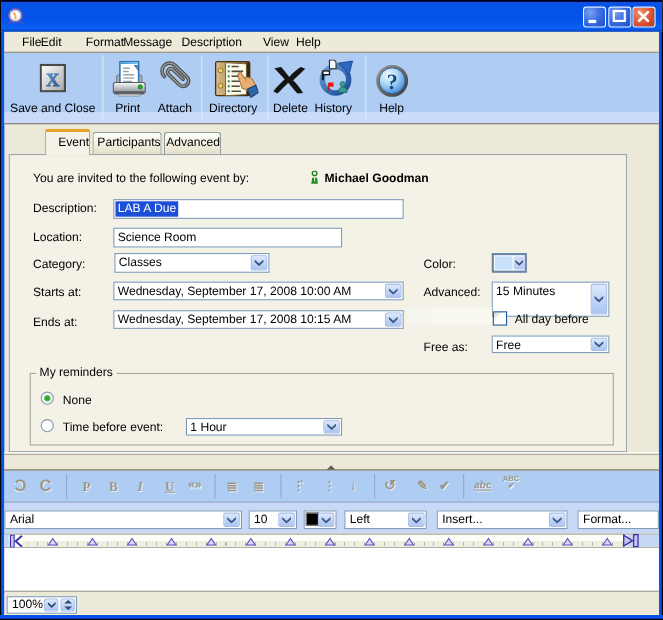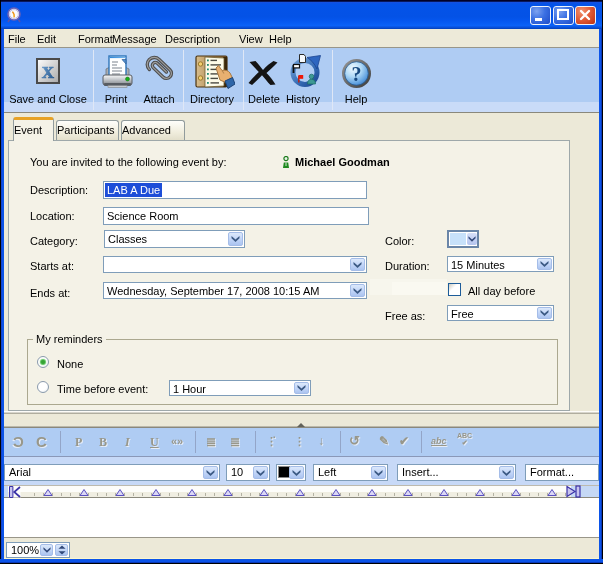--- a/index.html
+++ b/index.html
@@ -25,24 +25,24 @@
 .mi { position:absolute; top:33px; font-size:11px; color:#000; }
 
 
 #toolbar { left:4px; top:47px; width:595px; height:66px;
   background:linear-gradient(180deg,#98968a 0 1px,#AFCCF3 1px 55px,#C9DBF8 55px 65px,#8A887C 65px); }
 .tsep { position:absolute; top:3px; width:1px; height:60px; background:#DFE7F6; }
 .tlab { position:absolute; top:46px; font-size:11px; color:#000; text-align:center; }
 
 
 #panel { left:8px; top:140px; width:562px; height:271px; background:#F4F2E7; border:1px solid #9EA8AA; }
-.tab { position:absolute; font-size:11px; color:#000; text-align:left; border:1px solid #919B9C; border-bottom:none; border-radius:3px 3px 0 0; }
+.tab { position:absolute; font-size:11px; color:#000; text-align:right; border:1px solid #919B9C; border-bottom:none; border-radius:3px 3px 0 0;margin-left:28px; }
 #tab1 { left:13px; top:117px; width:41px; height:24px; background:#F4F2E7; border-top:3px solid #E7A225; line-height:20px; z-index:3; }
 #tab2 { left:56px; top:120px; width:63px; height:20px; background:linear-gradient(180deg,#FEFEFA,#F0EDDD 60%,#E3DFCB); line-height:19px; }
-#tab3 { left:121px; top:120px; width:64px; height:20px; background:linear-gradient(180deg,#FEFEFA,#F0EDDD 60%,#E3DFCB); line-height:19px; }
+#tab3 { left:121px; top:120px; width:52px; height:20px; background:linear-gradient(180deg,#FEFEFA,#F0EDDD 60%,#E3DFCB); line-height:19px; }
 
 .lab { position:absolute; font-size:11px; color:#000; }
 .inp { position:absolute; background:#fff; border:1px solid #7F9DB9; font-size:11px; color:#000; }
 .inp .txt { position:absolute; left:3px; top:2px; white-space:nowrap; }
 .cab { position:absolute; right:1px; top:1px; bottom:1px; width:15px; border-radius:2px;
   background:linear-gradient(180deg,#DCE9FB 0%,#C3D6F8 50%,#ABC4F0 100%); border:1px solid #A5BDE8;
   display:flex; align-items:center; justify-content:center; }
 
 
 #grp { left:27px; top:339px; width:531px; height:66px; border:1px solid #ABA88F; }
@@ -98,21 +98,21 @@
         <rect x="4" y="11" width="7" height="3" fill="#fff"></rect>
       </svg></div>
   <div class="abs wbtn" id="bmax"><svg width="19" height="17">
         <rect x="4" y="3" width="10" height="9" fill="none" stroke="#fff" stroke-width="2"></rect>
       </svg></div>
   <div class="abs wbtn" id="bclose"><svg width="19" height="17">
         <path d="M5 4 L13 12 M13 4 L5 12" stroke="#fff" stroke-width="2.4" stroke-linecap="round"></path>
       </svg></div>
 
   <div id="menubar" class="abs"></div>
-  <div class="mi" style="left:8px;">File</div>
+  <div class="mi" style="left:20px;">File</div>
   <div class="mi" style="left:37px;">Edit</div>
   <div class="mi" style="left:64px;padding-left:14px;">Format</div>
   <div class="mi" style="left:112px;">Message</div>
   <div class="mi" style="left:165px;">Description</div>
   <div class="mi" style="left:239px;">View</div>
   <div class="mi" style="left:269px;">Help</div>
 
   <div id="toolbar" class="abs">
     <div class="tsep" style="left:89px;"></div>
     <div class="tsep" style="left:179px;"></div>
@@ -274,21 +274,21 @@
     </svg>
   </div>
   <div class="lab" style="left:295px;top:156px;font-weight:bold;">Michael Goodman</div>
 
   <div class="lab" style="left:30px;top:184px;">Description:</div>
   <div class="inp" style="left:103px;top:181px;width:264px;height:18px;">
     <span style="position:absolute;left:1px;top:1px;height:14px;line-height:14px;padding:0 2px;background:#1d4ed8;color:#fff;white-space:nowrap;">LAB A Due</span>
   </div>
 
   <div class="lab" style="left:30px;top:210px;">Location:</div>
-  <div class="inp" style="left:103px;top:207px;width:266px;height:18px;">
+  <div class="inp" style="left:103px;top:207px;width:208px;height:18px;">
       <span class="txt">Science Room</span>
     </div>
 
   <div class="lab" style="left:30px;top:235px;">Category:</div>
   <div class="inp" style="left:104px;top:230px;width:141px;height:18px;">
       <span class="txt">Classes</span>
     <div class="cab">
         <svg width="9" height="6" viewBox="0 0 9 6">
           <path d="M0.5 0 L4.5 3.6 L8.5 0 L8.5 2.2 L4.5 6 L0.5 2.2 Z" fill="#3C5A84"></path>
         </svg>
@@ -299,28 +299,29 @@
     <div class="abs" style="left:1px;top:1px;width:16px;height:12px;background:#C7E1FA;"></div>
     <div class="abs" style="left:18px;top:1px;width:10px;height:12px;border-radius:2px;background:linear-gradient(180deg,#D5DFF8,#B4C4EE);display:flex;align-items:center;justify-content:center;">
       <svg width="8" height="6" viewBox="0 0 9 6">
           <path d="M0.5 0 L4.5 3.6 L8.5 0 L8.5 2.2 L4.5 6 L0.5 2.2 Z" fill="#31497A"></path>
         </svg>
     </div>
   </div>
 
   <div class="lab" style="left:30px;top:260px;">Starts at:</div>
   <div class="inp" style="left:103px;top:256px;width:264px;height:17px;">
-    <div class="cab">
-        <svg width="9" height="6" viewBox="0 0 9 6">
-          <path d="M0.5 0 L4.5 3.6 L8.5 0 L8.5 2.2 L4.5 6 L0.5 2.2 Z" fill="#3C5A84"></path>
-        </svg>
-      </div>
-  </div>
-  <div class="lab" style="left:385px;top:260px;">Duration:</div>
-  <div class="inp" style="left:447px;top:256px;width:107px;height:16px;">
+      <span class="txt">Wednesday, September 17, 2008 10:00 AM</span>
+    <div class="cab">
+        <svg width="9" height="6" viewBox="0 0 9 6">
+          <path d="M0.5 0 L4.5 3.6 L8.5 0 L8.5 2.2 L4.5 6 L0.5 2.2 Z" fill="#3C5A84"></path>
+        </svg>
+      </div>
+  </div>
+  <div class="lab" style="left:385px;top:260px;">Advanced:</div>
+  <div class="inp" style="left:447px;top:256px;width:107px;height:32px;">
       <span class="txt">15 Minutes</span>
     <div class="cab">
         <svg width="9" height="6" viewBox="0 0 9 6">
           <path d="M0.5 0 L4.5 3.6 L8.5 0 L8.5 2.2 L4.5 6 L0.5 2.2 Z" fill="#3C5A84"></path>
         </svg>
       </div>
   </div>
 
   <div class="lab" style="left:30px;top:287px;">Ends at:</div>
   <div class="inp" style="left:103px;top:282px;width:264px;height:17px;">

